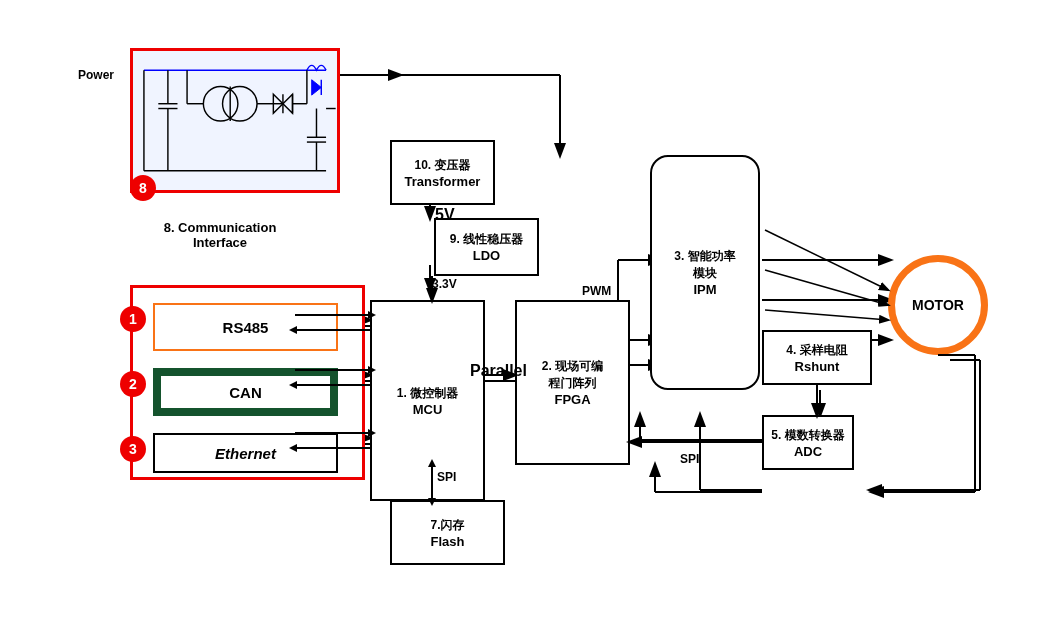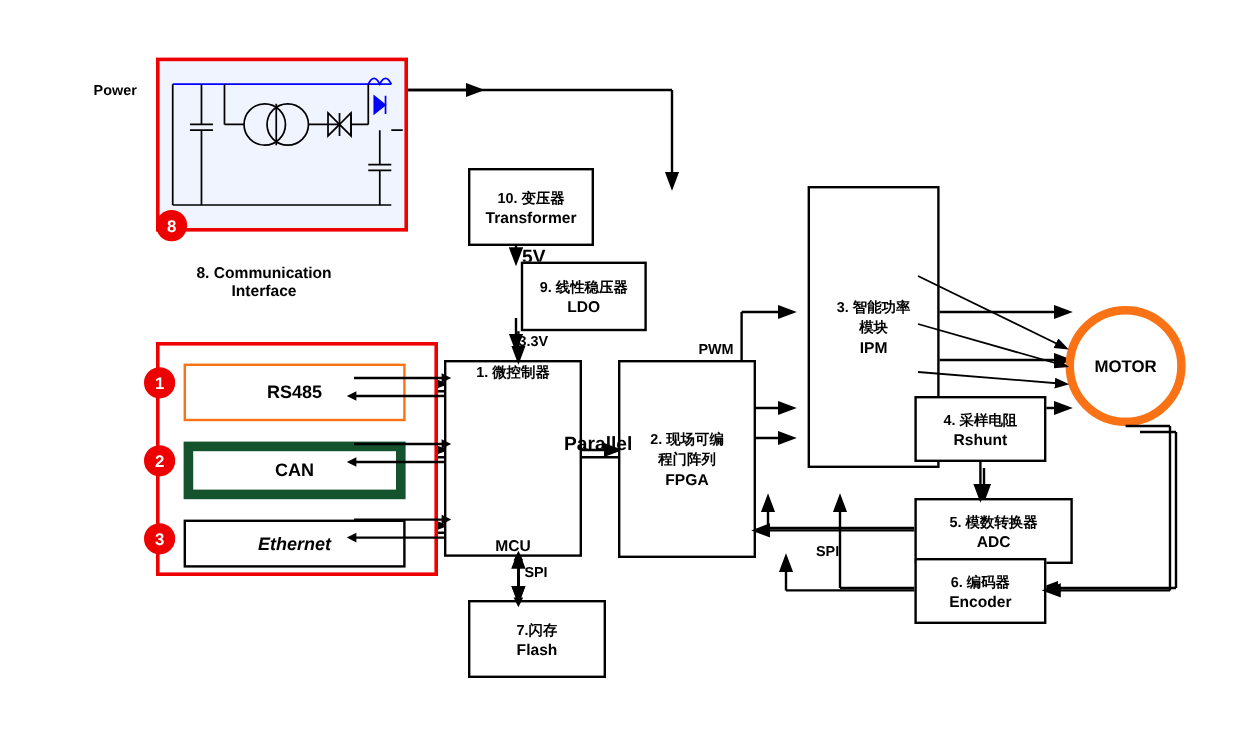--- a/index.html
+++ b/index.html
@@ -231,53 +231,49 @@
 
   <div class="label-outside" style="left:435px; top:206px; font-size:16px;">5V</div>
 
   <div class="block" style="left:390px; top:218px; width:105px; height:58px;margin-left:44px;">
     <span class="cn">9. 线性稳压器</span>
     <span class="en">LDO</span>
   </div>
 
   <div class="label-outside" style="left:432px; top:277px; font-size:12px;">3.3V</div>
 
-  <div class="block" style="left:370px; top:300px; width:115px; height:164px;justify-content:space-between;">
+  <div class="block" style="left:370px; top:300px; width:115px; height:201px;">
     <span class="cn">1. 微控制器</span>
     <span class="en">MCU</span>
   </div>
 
   <div class="block" style="left:515px; top:300px; width:115px; height:165px;">
     <span style="font-size:12px;">2. 现场可编</span>
     <span style="font-size:12px;">程门阵列</span>
     <span class="en">FPGA</span>
   </div>
 
   <div class="label-outside" style="left:582px; top:284px;">PWM</div>
 
-  <div class="block" style="left:673px; top:155px; width:110px; height:235px;">
+  <div class="block" style="left:650px; top:155px; width:110px; height:235px;border-radius:18px;">
     <span class="cn" style="font-size:12px;">3. 智能功率</span>
     <span class="cn" style="font-size:12px;">模块</span>
     <span class="en">IPM</span>
   </div>
 
   <div class="block" style="left:762px; top:330px; width:110px; height:55px;">
     <span class="cn" style="font-size:12px;">4. 采样电阻</span>
     <span class="en">Rshunt</span>
   </div>
 
-  <div class="block" style="left:762px; top:415px; width:132px; height:55px;">
+  <div class="block" style="left:762px; top:415px; width:92px; height:55px;">
     <span class="cn" style="font-size:12px;">5. 模数转换器</span>
     <span class="en">ADC</span>
   </div>
 
-  <div class="block" style="left:762px; top:465px; width:110px; height:55px;">
-    <span class="cn" style="font-size:12px;">6. 编码器</span>
-    <span class="en">Encoder</span>
-  </div>
 
   <div class="label-outside" style="left:680px; top:452px; font-size:12px;">SPI</div>
 
   <div class="block" style="left:390px; top:500px; width:115px; height:65px;">
     <span class="cn">7.闪存</span>
     <span class="en">Flash</span>
   </div>
 
   <div class="label-outside" style="left:437px; top:470px; font-size:12px;">SPI</div>
 

